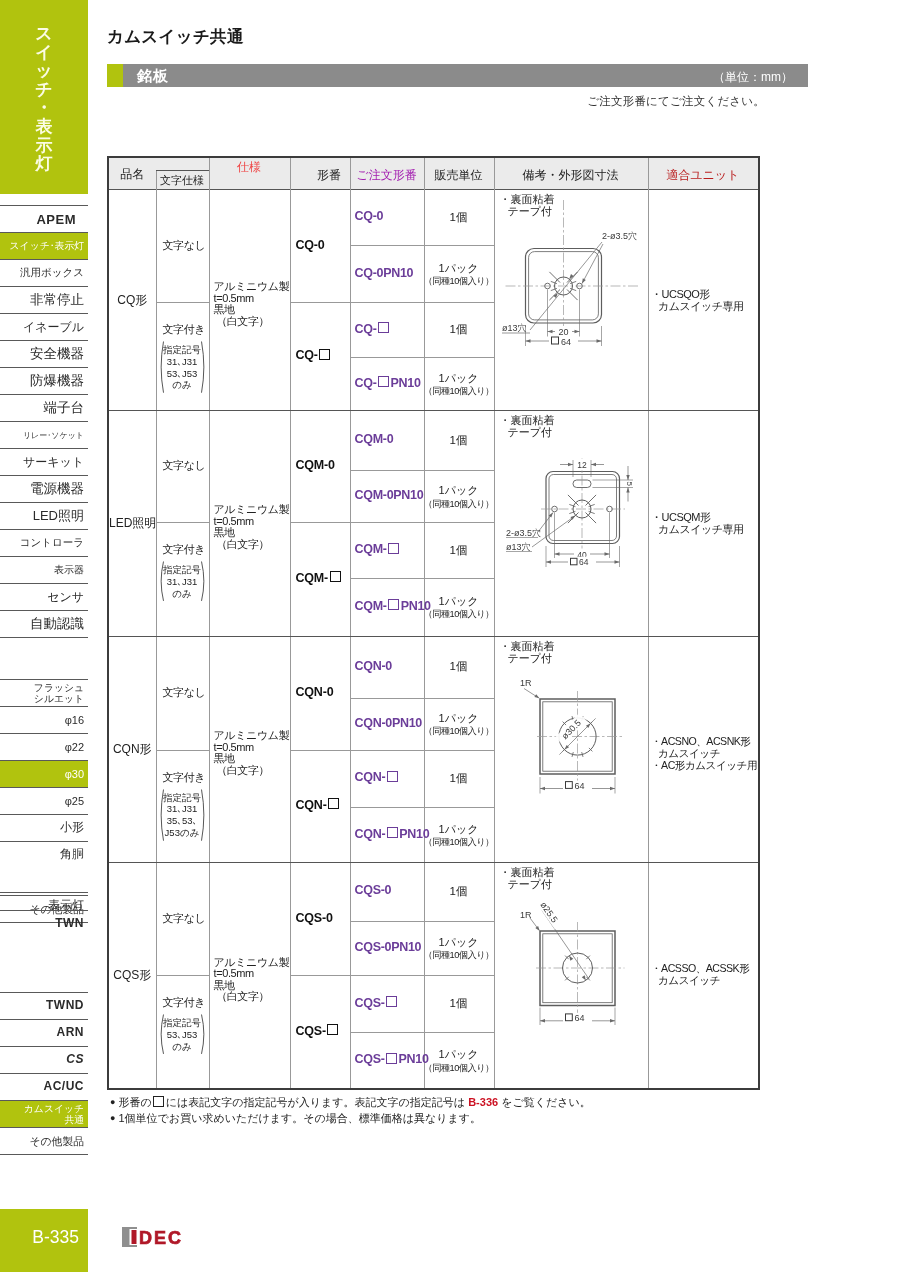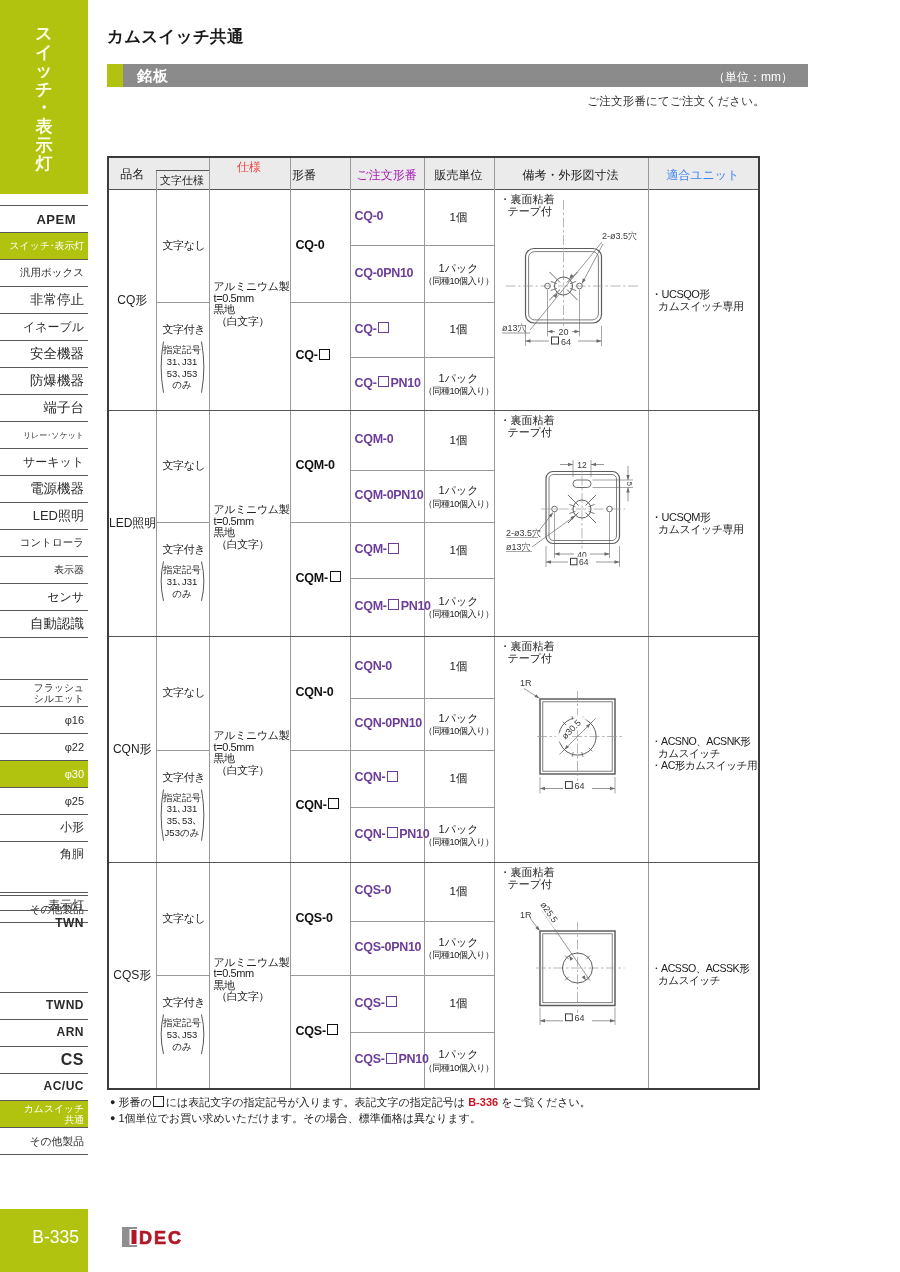--- a/index.html
+++ b/index.html
@@ -112,21 +112,21 @@
 <div class="mi" style="top:910px;height:27px;">
     <span style="font-size:12px;text-align:right;line-height:1.15;font-weight:bold;letter-spacing:0.5px;">TWN</span>
   </div>
 <div class="mi" style="top:991.7px;height:27px;">
     <span style="font-size:12px;text-align:right;line-height:1.15;font-weight:bold;letter-spacing:0.5px;">TWND</span>
   </div>
 <div class="mi" style="top:1018.7px;height:27px;">
     <span style="font-size:12px;text-align:right;line-height:1.15;font-weight:bold;letter-spacing:0.5px;">ARN</span>
   </div>
 <div class="mi" style="top:1045.7px;height:27px;">
-    <span style="font-size:16px;text-align:right;line-height:1.15;font-weight:bold;letter-spacing:0.5px;">CS</span>
+    <span style="font-size:12px;text-align:right;line-height:1.15;font-weight:bold;letter-spacing:0.5px;font-style:italic;">CS</span>
   </div>
 <div class="mi" style="top:1072.7px;height:27px;">
     <span style="font-size:12px;text-align:right;line-height:1.15;font-weight:bold;letter-spacing:0.5px;">AC/UC</span>
   </div>
 <div class="mi" style="top:1099.7px;height:27px;background:#b1c30e;">
     <span style="font-size:9.8px;text-align:right;line-height:1.15;color:#fff;">カムスイッチ<br>共通</span>
   </div>
 <div class="mi" style="top:1126.7px;height:27px;">
     <span style="font-size:10.8px;text-align:right;line-height:1.15;">その他製品</span>
   </div>
@@ -173,25 +173,25 @@
     <div class="abs" style="left:46.5px;top:591.5px;width:53.0px;height:1px;background:#999;"></div>
     <div class="abs" style="left:180.5px;top:591.5px;width:204.0px;height:1px;background:#999;"></div>
     <div class="abs" style="left:240.5px;top:649.0px;width:144.0px;height:1px;background:#999;"></div>
     <div class="abs" style="left:240.5px;top:762.5px;width:144.0px;height:1px;background:#999;"></div>
     <div class="abs" style="left:46.5px;top:817.0px;width:53.0px;height:1px;background:#999;"></div>
     <div class="abs" style="left:180.5px;top:817.0px;width:204.0px;height:1px;background:#999;"></div>
     <div class="abs" style="left:240.5px;top:874.0px;width:144.0px;height:1px;background:#999;"></div>
     <div class="abs ctr nw" style="left:0.0px;top:8.0px;width:46.5px;font-size:12px;color:#222;">品名</div>
     <div class="abs ctr nw" style="left:46.5px;top:14.5px;width:53.0px;font-size:11px;color:#222;">文字仕様</div>
     <div class="abs ctr nw" style="left:99.5px;top:1px;width:81.0px;font-size:12px;color:#ef4444;">仕様</div>
-    <div class="abs ctr nw" style="left:165px;top:9.0px;width:60.0px;font-size:12px;color:#222;">形番</div>
+    <div class="abs ctr nw" style="left:190px;top:9.0px;width:60.0px;font-size:12px;color:#222;">形番</div>
     <div class="abs ctr nw" style="left:240.5px;top:9.0px;width:74.0px;font-size:12px;color:#a21caf;">ご注文形番</div>
     <div class="abs ctr nw" style="left:314.5px;top:9.0px;width:70.0px;font-size:12px;color:#222;">販売単位</div>
     <div class="abs ctr nw" style="left:384.5px;top:9.0px;width:154.0px;font-size:12px;color:#222;">備考・外形図寸法</div>
-    <div class="abs ctr nw" style="left:538.5px;top:9.0px;width:110.5px;font-size:12px;color:#3b82f6;">適合ユニット</div>
+    <div class="abs ctr nw" style="left:538.5px;top:9.0px;width:110.5px;font-size:12px;color:#b91c1c;">適合ユニット</div>
     <div class="abs ctr nw" style="left:0;top:133.5px;width:46.5px;font-size:12px;color:#222;">CQ形</div>
     <div class="abs nw" style="left:53.5px;top:79.5px;font-size:11px;letter-spacing:-0.4px;color:#222;">文字なし</div>
     <div class="abs nw" style="left:53.5px;top:164.0px;font-size:11px;letter-spacing:-0.4px;color:#222;">文字付き</div>
     <div class="abs" style="left:48.5px;top:183.0px;width:49.0px;">
       <div class="nw" style="position:relative;padding:3px 0;text-align:center;font-size:9.5px;line-height:11.8px;color:#222;"><svg style="position:absolute;left:0;top:0;height:52px;width:6px;" viewBox="0 0 6 52" preserveAspectRatio="none">
           <path d="M5.5,0.5 Q0.8,26.1 5.5,51.7" fill="none" stroke="#444" stroke-width="0.9"></path>
         </svg><svg style="position:absolute;right:0;top:0;height:52px;width:6px;" viewBox="0 0 6 52" preserveAspectRatio="none">
           <path d="M0.5,0.5 Q5.2,26.1 0.5,51.7" fill="none" stroke="#444" stroke-width="0.9"></path>
         </svg>指定記号<br>31､J31<br>53､J53<br>のみ</div>
     </div>

